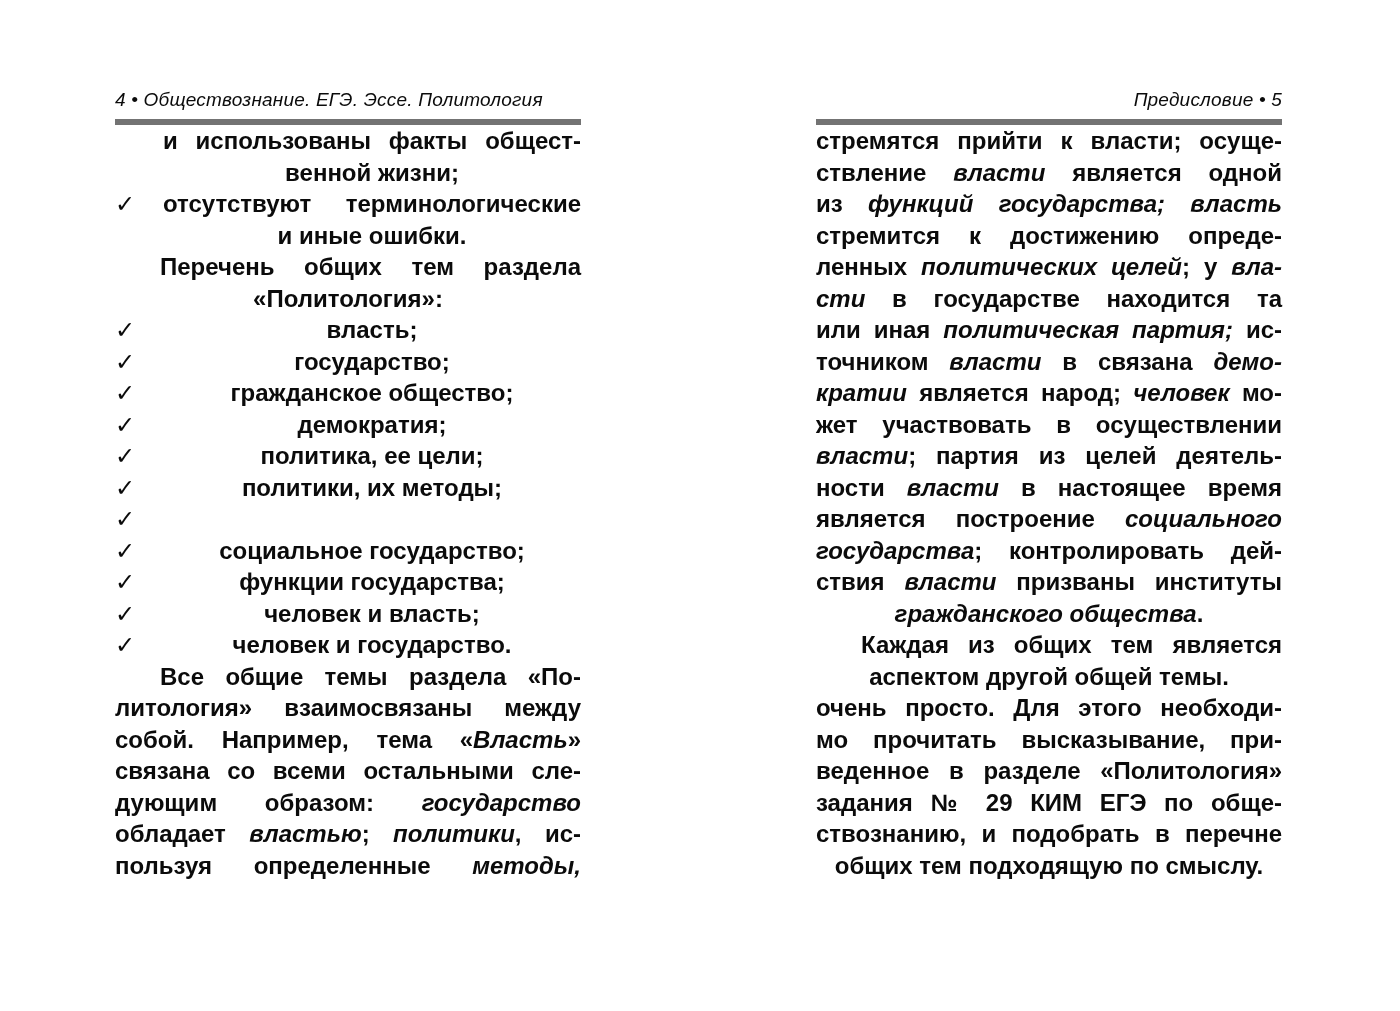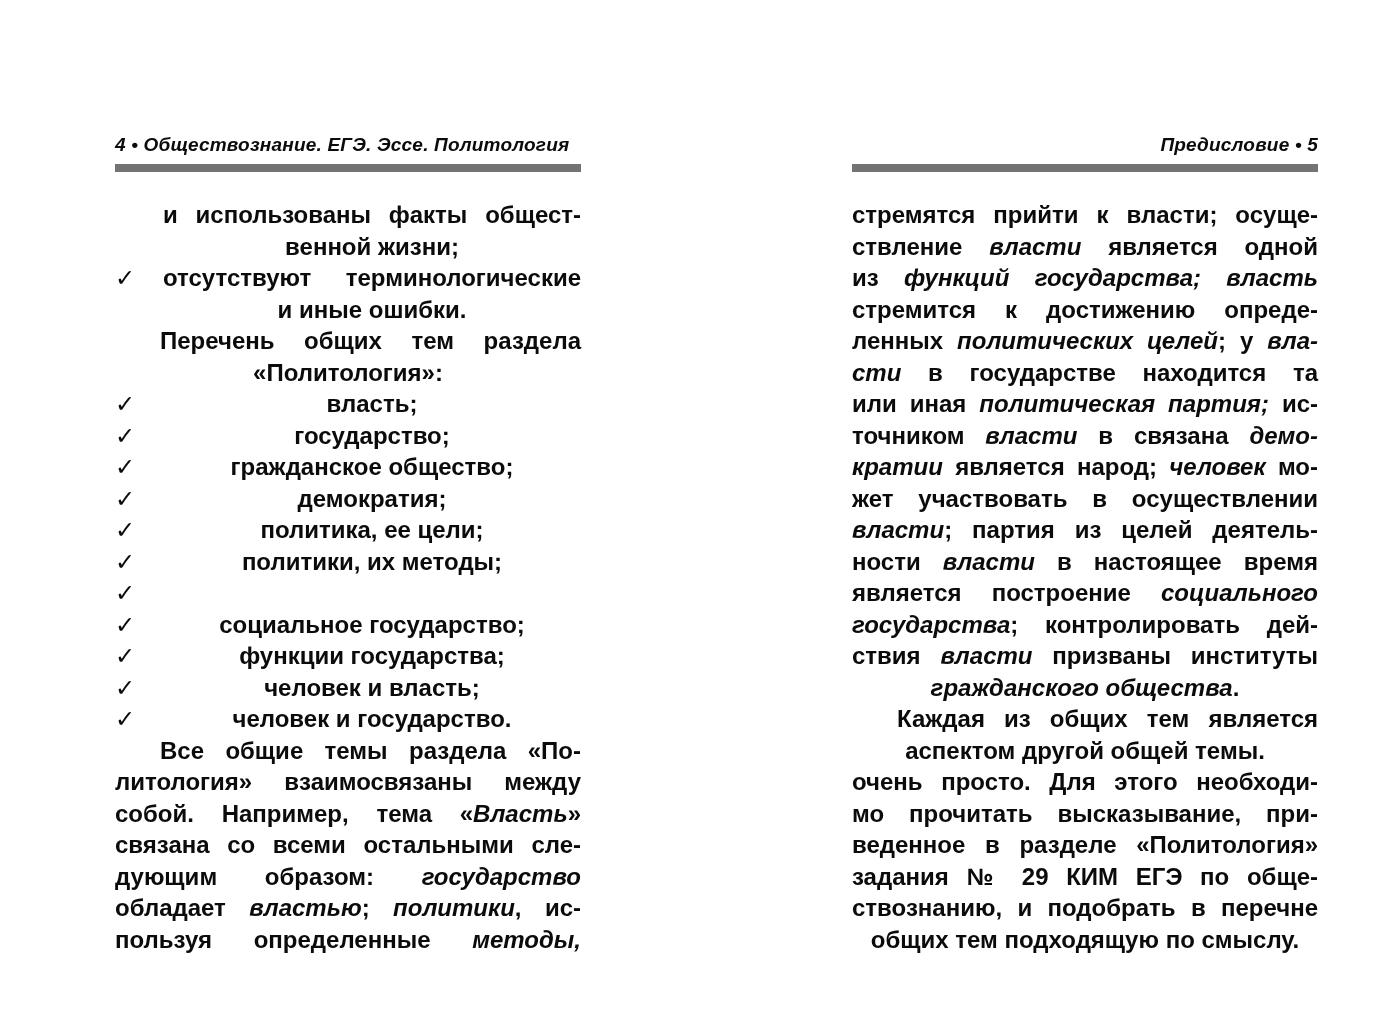--- a/index.html
+++ b/index.html
@@ -8,35 +8,33 @@
     position: relative;
     width: 1400px;
     height: 1011px;
     background: #ffffff;
     color: #0b0b0b;
     font-family: "Liberation Sans", "DejaVu Sans", sans-serif;
     overflow: hidden;
   }
   .col { position: absolute; top: 88px; }
   .col-left  { left: 115px; width: 466px; }
-  .col-right { left: 852px; width: 466px; }
+  .col-right { left: 816px; width: 466px; }
   .hdr {
     font-size: 19px;
-    font-weight: 700;
+    font-weight: 400;
     font-style: italic;
     line-height: 23px;
     letter-spacing: 0.2px;
     padding-bottom: 8px;
-    border-bottom: 8px solid #737373;
+    border-bottom: 6px solid #737373;
     white-space: nowrap;
-    margin-top: 45px;
   }
   .hdr.right { text-align: right; }
   .pagebody {
-    margin-top: 27px;
     font-size: 24px;
     font-weight: 700;
     line-height: 31.5px;
   }
   .line { position: relative; text-align: center; min-height: 31.5px; }
   .line.j { text-align: justify; text-align-last: justify; }
   .line.cont, .line.check { padding-left: 48px; }
   .line.first { text-indent: 45px; }
   .check-mark { position: absolute; left: 0; top: 0; font-style: italic; }
   .it { font-style: italic; }

